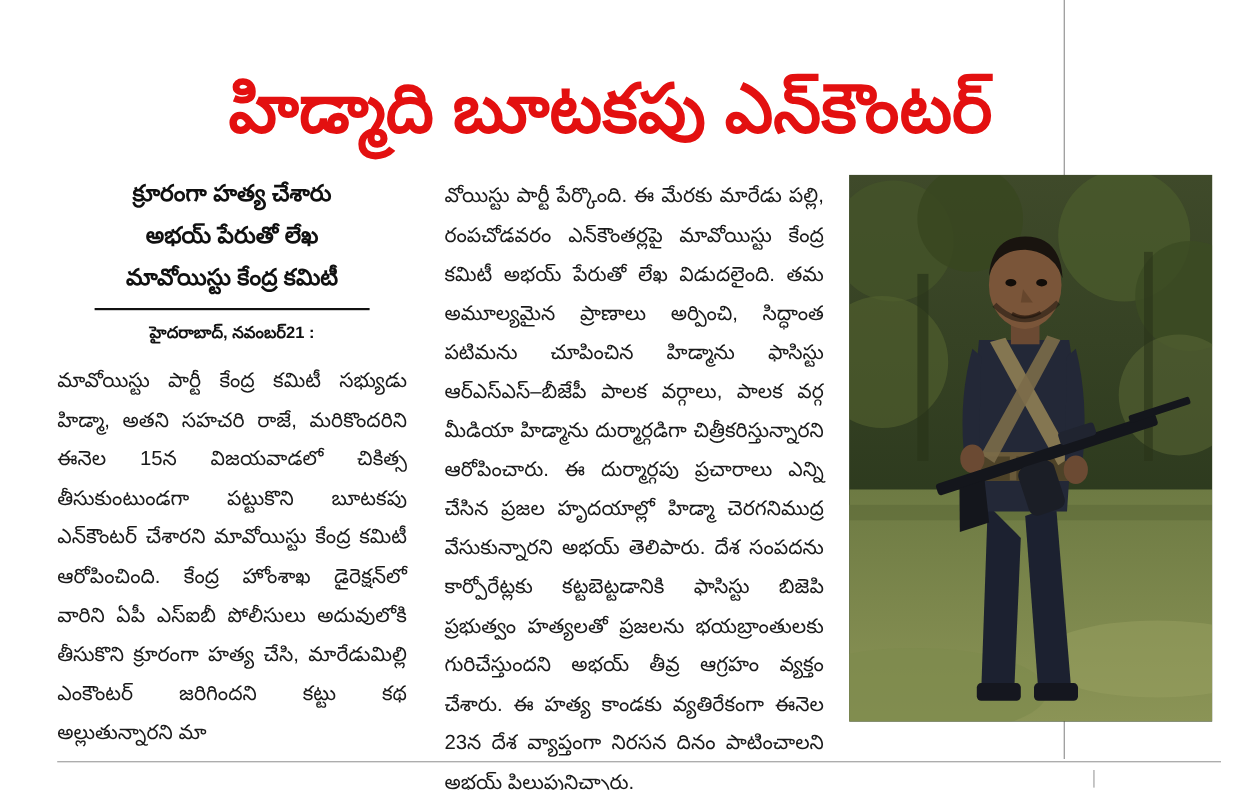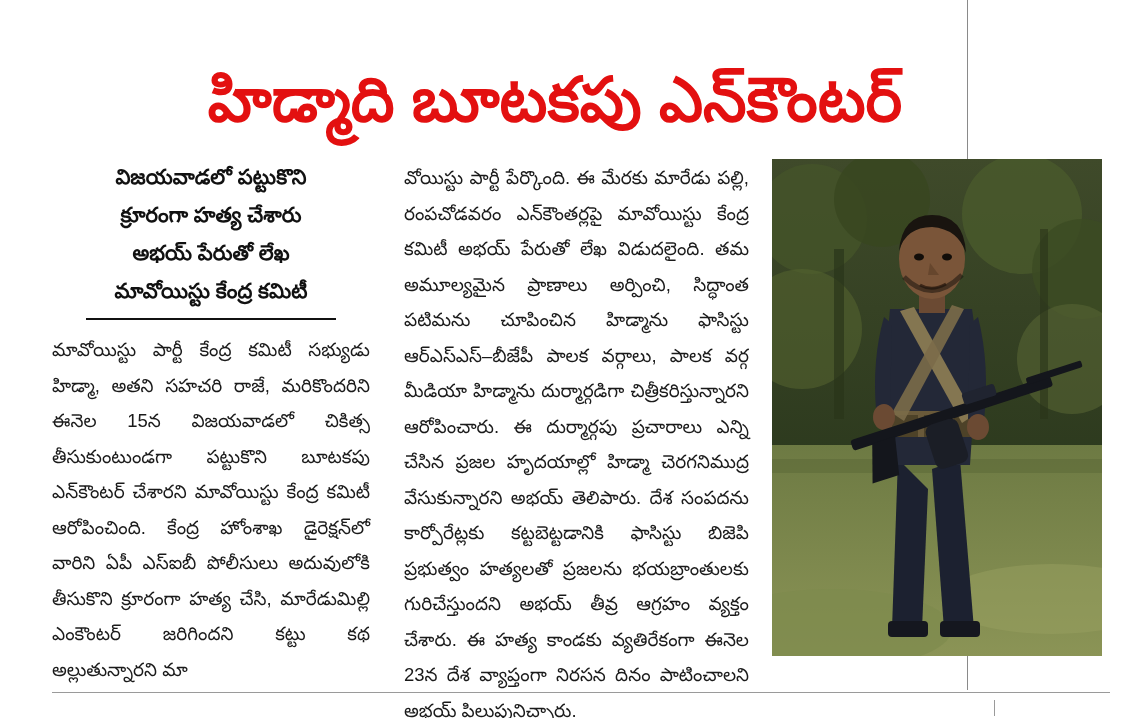--- a/index.html
+++ b/index.html
@@ -125,25 +125,25 @@
 </head>
 <body>
 
 <div class="page">
 
   <div class="edge-rule"></div>
 
   <h1 class="headline">హిడ్మాది బూటకపు ఎన్‌కౌంటర్</h1>
 
   <div class="col1">
-    <div class="kicker">విజయవాడలో పట్టుకొని</div>
     <div class="kicker">క్రూరంగా హత్య చేశారు</div>
     <div class="kicker">అభయ్ పేరుతో లేఖ</div>
     <div class="kicker">మావోయిస్టు కేంద్ర కమిటీ</div>
     <div class="kicker-rule"></div>
+    <div class="dateline">హైదరాబాద్, నవంబర్21 :</div>
     <div class="body-text">మావోయిస్టు పార్టీ కేంద్ర కమిటీ సభ్యుడు హిడ్మా, అతని సహచరి రాజే, మరికొందరిని ఈనెల 15న విజయవాడలో చికిత్స తీసుకుంటుండగా పట్టుకొని బూటకపు ఎన్‌కౌంటర్ చేశారని మావోయిస్టు కేంద్ర కమిటీ ఆరోపించింది. కేంద్ర హోంశాఖ డైరెక్షన్‌లో వారిని ఏపీ ఎస్ఐబీ పోలీసులు అదువులోకి తీసుకొని క్రూరంగా హత్య చేసి, మారేడుమిల్లి ఎంకౌంటర్ జరిగిందని కట్టు కథ అల్లుతున్నారని మా</div>
   </div>
 
   <div class="col2">
     <div class="body-text">వోయిస్టు పార్టీ పేర్కొంది. ఈ మేరకు మారేడు పల్లి, రంపచోడవరం ఎన్‌కౌంతర్లపై మావోయిస్టు కేంద్ర కమిటీ అభయ్ పేరుతో లేఖ విడుదలైంది. తమ అమూల్యమైన ప్రాణాలు అర్పించి, సిద్ధాంత పటిమను చూపించిన హిడ్మాను ఫాసిస్టు ఆర్‌ఎస్‌ఎస్‌–బీజేపీ పాలక వర్గాలు, పాలక వర్గ మీడియా హిడ్మాను దుర్మార్గడిగా చిత్రీకరిస్తున్నారని ఆరోపించారు. ఈ దుర్మార్గపు ప్రచారాలు ఎన్ని చేసిన ప్రజల హృదయాల్లో హిడ్మా చెరగనిముద్ర వేసుకున్నారని అభయ్ తెలిపారు. దేశ సంపదను కార్పోరేట్లకు కట్టబెట్టడానికి ఫాసిస్టు బిజెపి ప్రభుత్వం హత్యలతో ప్రజలను భయబ్రాంతులకు గురిచేస్తుందని అభయ్ తీవ్ర ఆగ్రహం వ్యక్తం చేశారు. ఈ హత్య కాండకు వ్యతిరేకంగా ఈనెల 23న దేశ వ్యాప్తంగా నిరసన దినం పాటించాలని అభయ్ పిలుపునిచ్చారు.</div>
   </div>
 
   <div class="photo">
     <svg width="330" height="497" viewBox="0 0 330 497" xmlns="http://www.w3.org/2000/svg">
       <defs>

